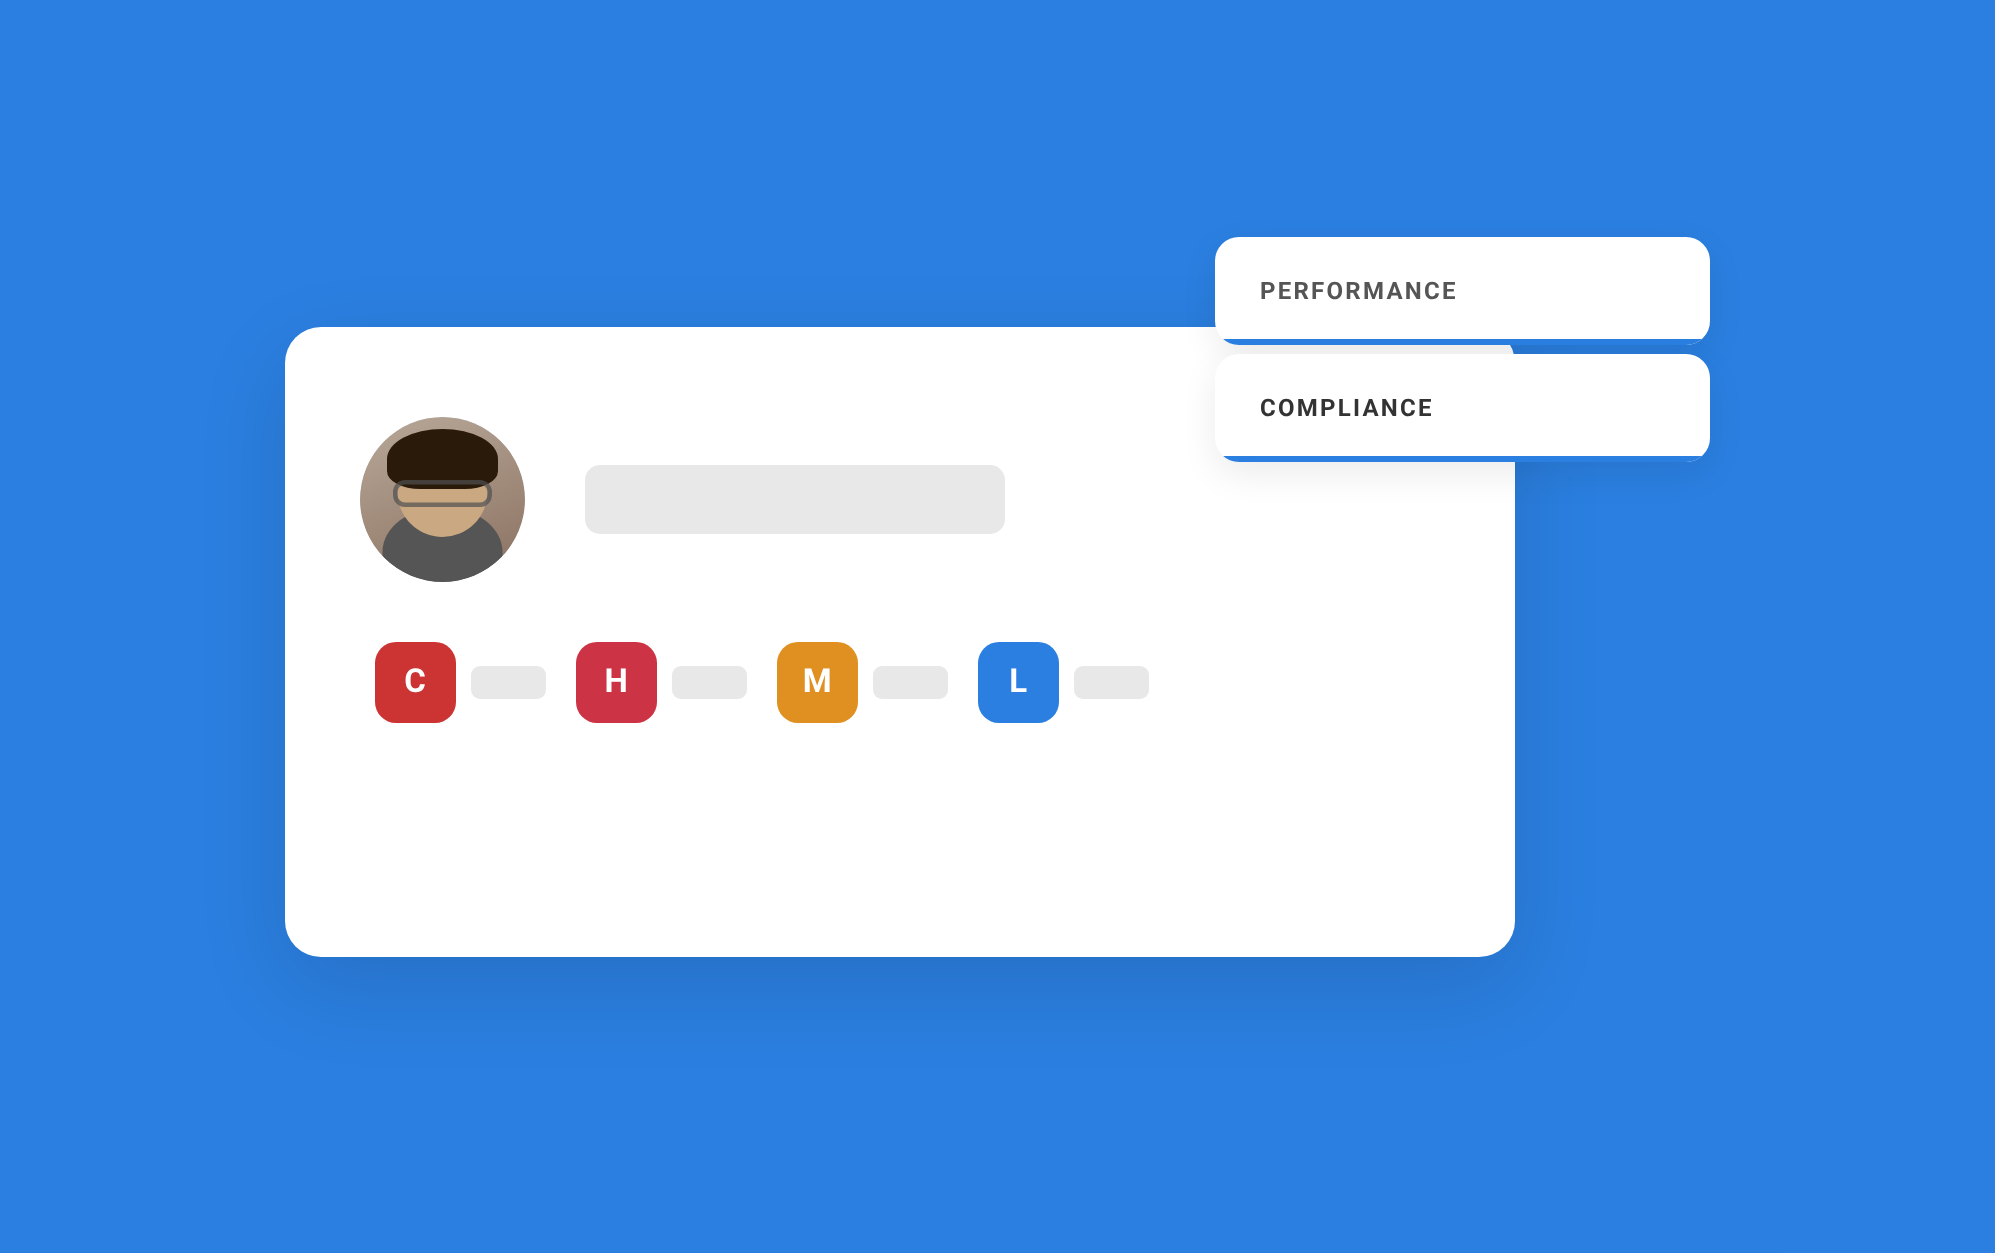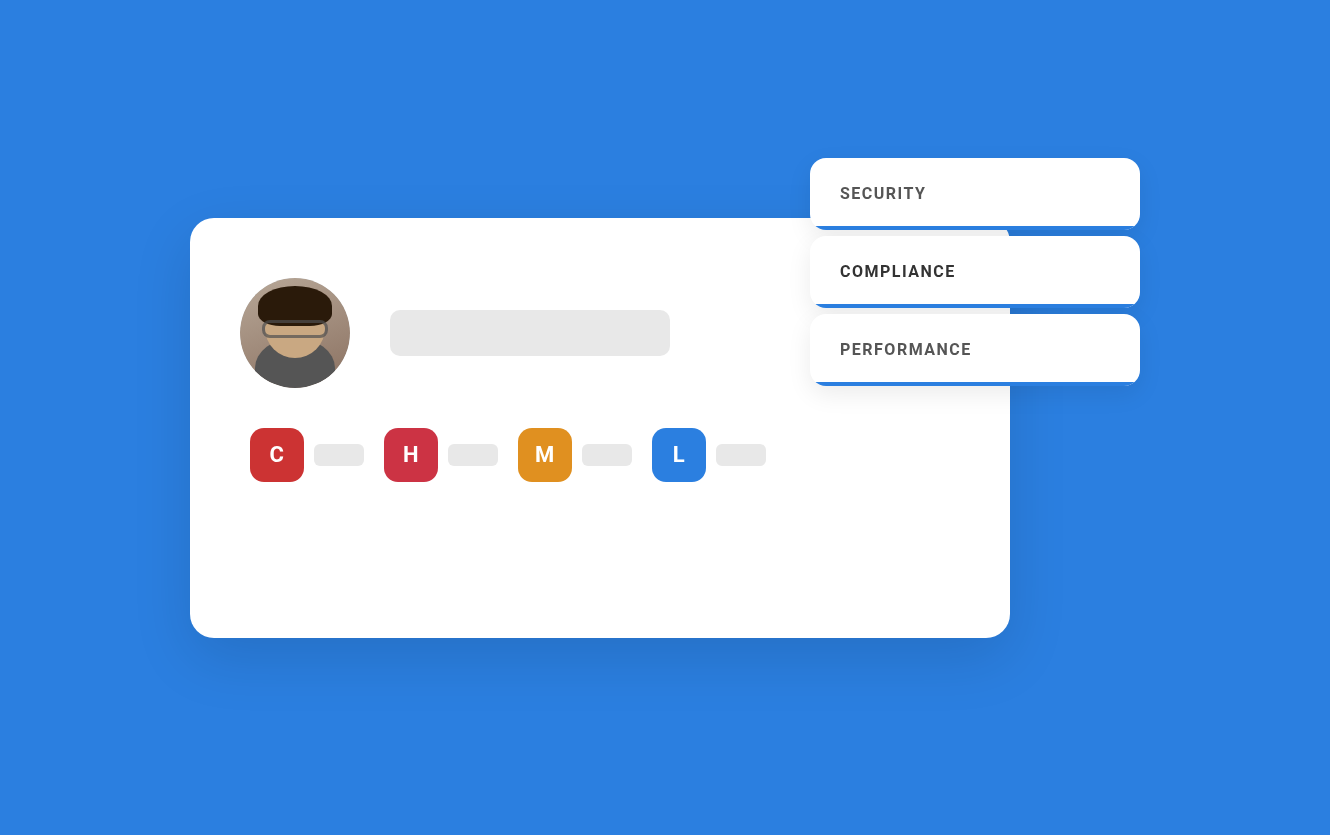--- a/index.html
+++ b/index.html
@@ -249,23 +249,20 @@
         <div class="user-badge badge-l">
           <span>L</span>
         </div>
         <div class="user-name-placeholder"></div>
       </div>
     </div>
   </div>
 
   <div class="side-menu">
     <div class="menu-item">
-      <span class="menu-item-label">SECURITY</span>
+      <span class="menu-item-label">PERFORMANCE</span>
     </div>
     <div class="menu-item active">
       <span class="menu-item-label">COMPLIANCE</span>
     </div>
-    <div class="menu-item">
-      <span class="menu-item-label">PERFORMANCE</span>
-    </div>
   </div>
 
 </div>
 
 </body></html>

